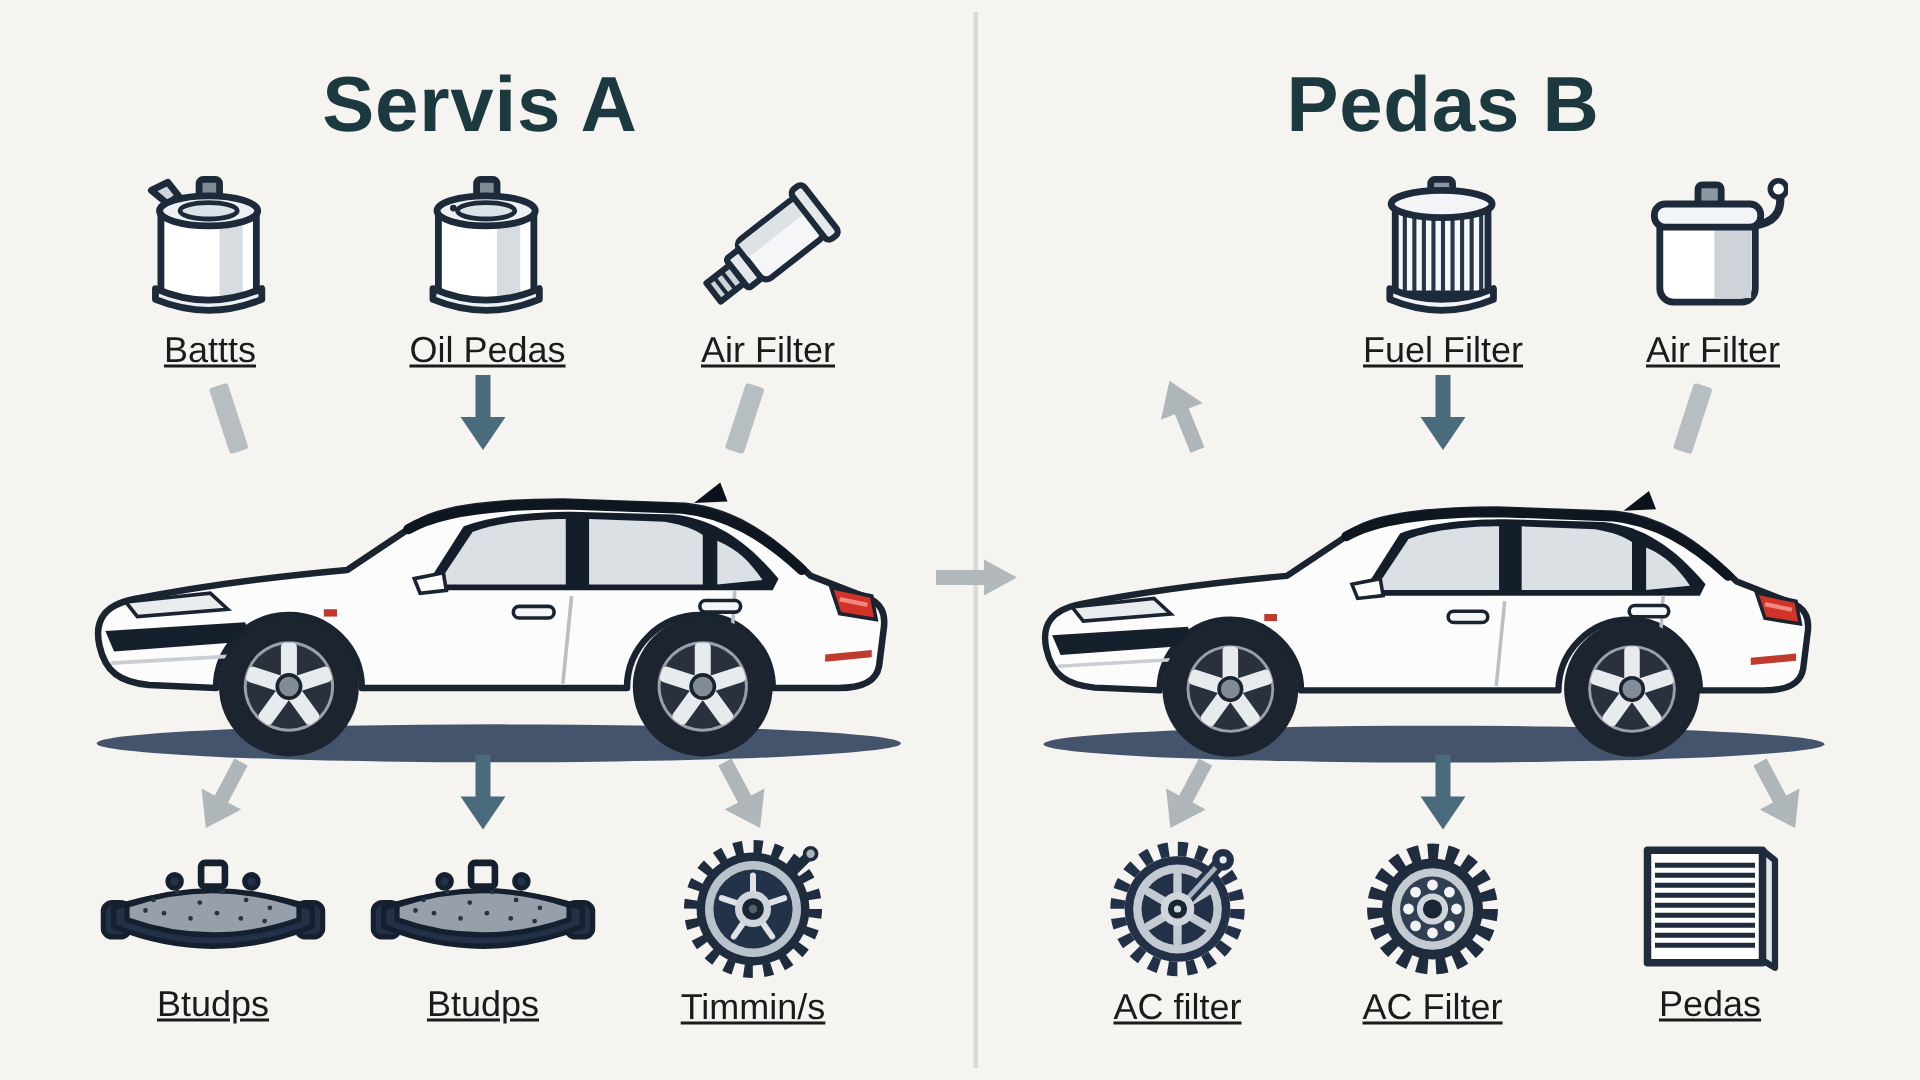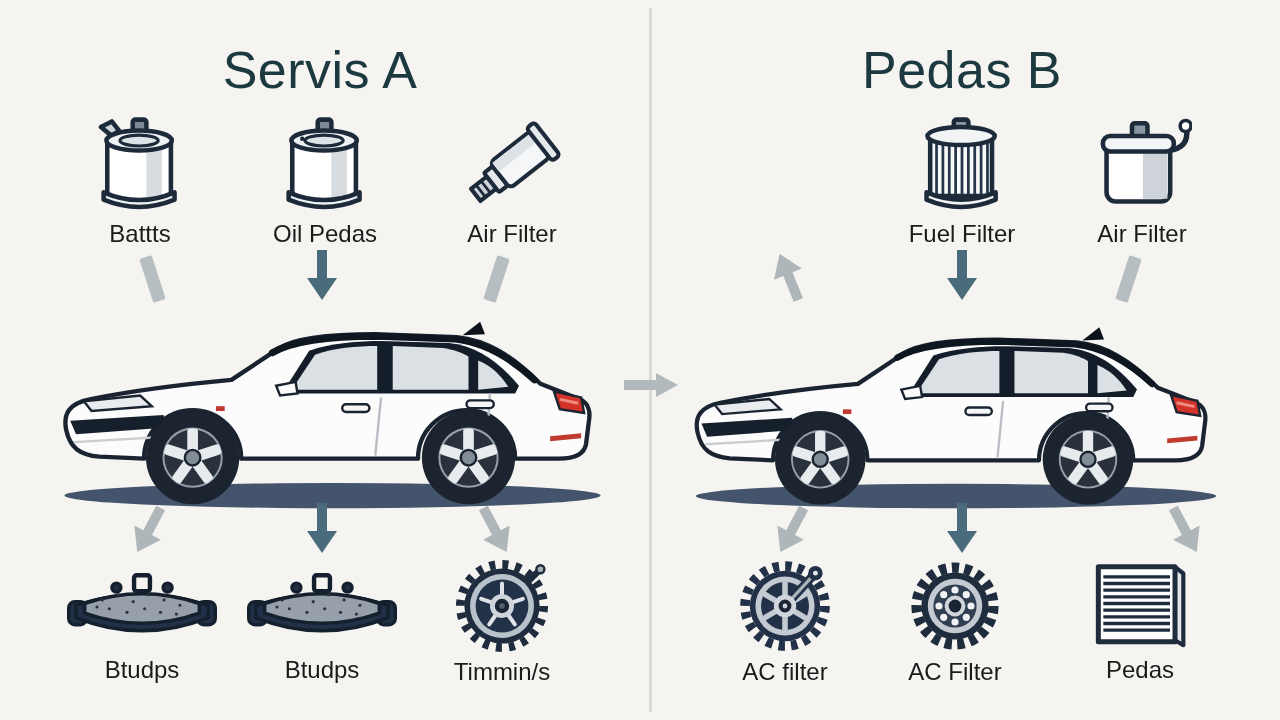--- a/index.html
+++ b/index.html
@@ -3,27 +3,27 @@
 <meta charset="utf-8">
 <style>
   html,body{margin:0;padding:0;}
   .stage{
     position:relative;width:1280px;height:720px;overflow:hidden;
     background:#f5f4f1;font-family:"Liberation Sans",sans-serif;
   }
   .divider{position:absolute;left:649px;top:8px;width:3px;height:704px;background:#d9d9d6;}
   .title{
     position:absolute;top:40px;width:400px;text-align:center;
-    font-size:52px;font-weight:400;color:#1d3940;letter-spacing:.5px;
+    font-size:52px;font-weight:700;color:#1d3940;letter-spacing:.5px;
   }
   .title.left{left:120px;}
   .title.right{left:762px;}
   .item{position:absolute;width:180px;text-align:center;}
   .item svg.icon{display:block;margin:0 auto;}
-  .lbl{margin-top:4px;font-size:24px;color:#1b1b1b;}
+  .lbl{margin-top:4px;font-size:24px;color:#1b1b1b;text-decoration:underline;}
   .bar{position:absolute;width:13px;height:46px;background:#b7bec2;border-radius:2px;}
   .arr{position:absolute;}
   .mid-arrow{position:absolute;left:624px;top:372px;}
   .car{position:absolute;}
 </style>
 </head>
 <body>
 
 <svg width="0" height="0" style="position:absolute">
   <defs>

